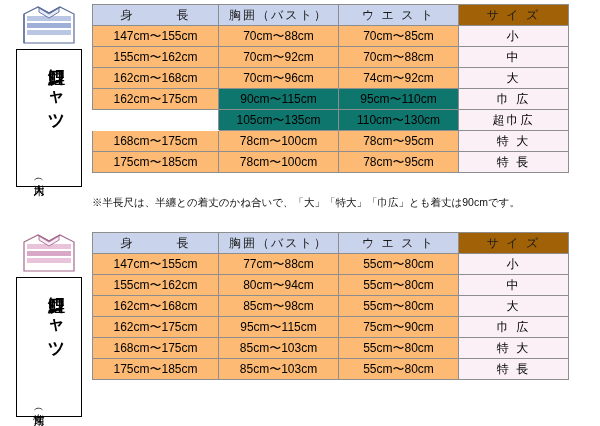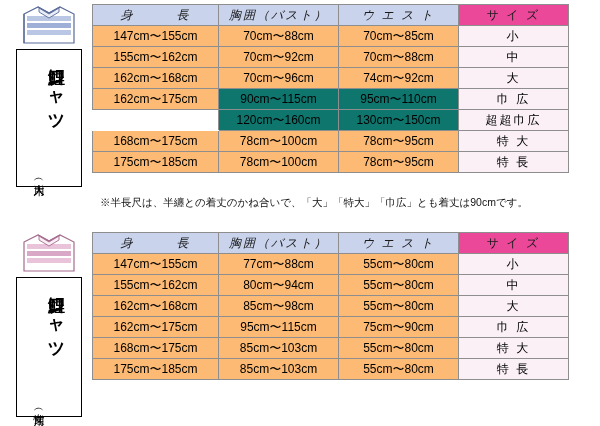--- a/index.html
+++ b/index.html
@@ -93,34 +93,34 @@
   .c0 { width: 126px; }
   .c1 { width: 120px; }
   .c2 { width: 120px; }
   .c3 { width: 110px; }
 
   thead th {
     letter-spacing: 2px;
     font-size: 12px;
     color: #1a1a1a;
   }
-  .h-blue   { background: #c9d3ec; font-style: italic; }
-  .h-pink   { background: #ec4899; }
+  .h-blue   { background: #c9d3ec; }
+  .h-pink   { background: #a16207; }
   .cell-blue  { background: #fdba74; }
   .cell-white { background: #0f766e; }
   .cell-size-pink { background: #faf0f6; }
   .empty-cell { background: #ffffff; border-left: 1px solid #ffffff !important; border-bottom: 1px solid #ffffff !important; }
 
   td.val { letter-spacing: 0px; font-size: 12px; }
   td.sz { letter-spacing: 2px; font-size: 12px; }
 
   
   .note {
     position: absolute;
-    left: 100px;
+    left: 92px;
     top: 196px;
     font-size: 10.5px;
     color: #111;
     letter-spacing: 0px;
     font-family: "Liberation Sans", sans-serif;
   }
 </style>
 </head>
 <body>
 
@@ -181,23 +181,23 @@
           <td class="sz cell-size-pink">大</td>
         </tr>
         <tr>
           <td class="val cell-blue">162cm〜175cm</td>
           <td class="val cell-white">90cm〜115cm</td>
           <td class="val cell-white">95cm〜110cm</td>
           <td class="sz cell-size-pink">巾 広</td>
         </tr>
         <tr>
           <td class="val empty-cell"></td>
-          <td class="val cell-white">120cm〜160cm</td>
-          <td class="val cell-white">130cm〜150cm</td>
-          <td class="sz cell-size-pink">超超巾広</td>
+          <td class="val cell-white">105cm〜135cm</td>
+          <td class="val cell-white">110cm〜130cm</td>
+          <td class="sz cell-size-pink">超巾広</td>
         </tr>
         <tr>
           <td class="val cell-blue">168cm〜175cm</td>
           <td class="val cell-blue">78cm〜100cm</td>
           <td class="val cell-blue">78cm〜95cm</td>
           <td class="sz cell-size-pink">特 大</td>
         </tr>
         <tr>
           <td class="val cell-blue">175cm〜185cm</td>
           <td class="val cell-blue">78cm〜100cm</td>

